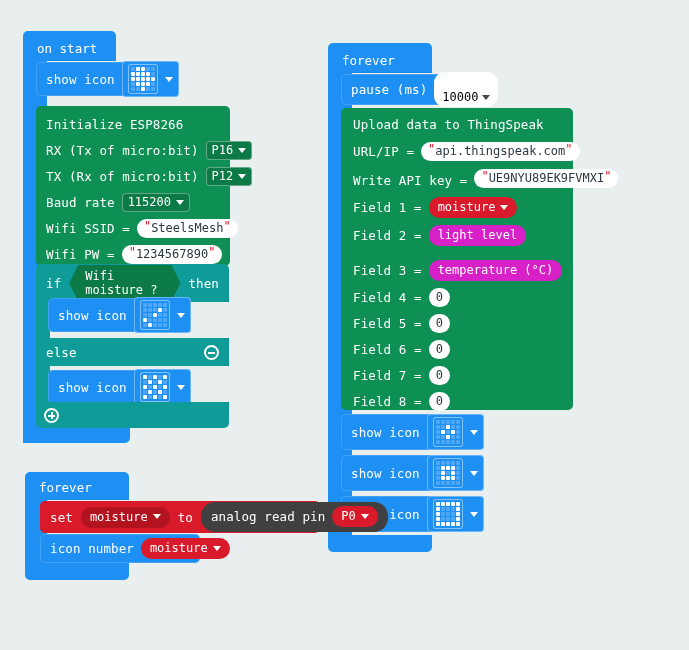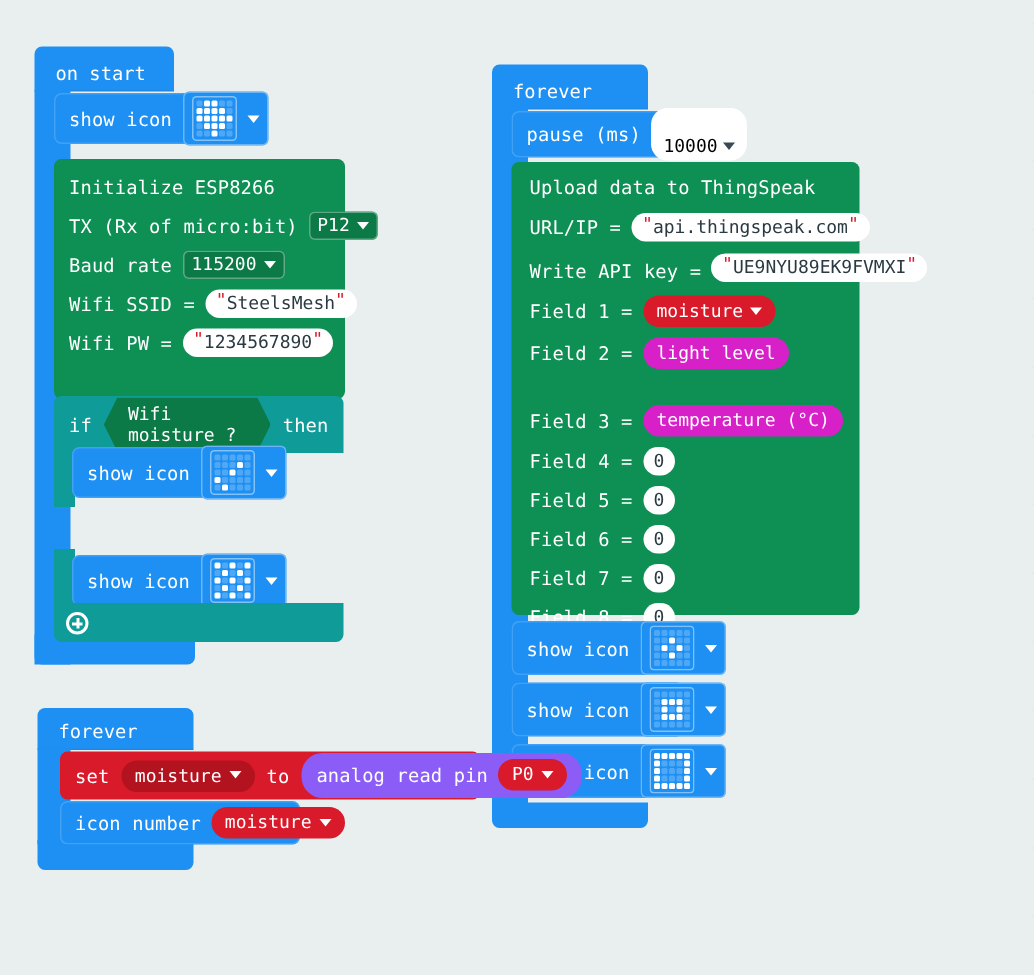--- a/index.html
+++ b/index.html
@@ -146,20 +146,27 @@
             <i></i>
           </span>
       </span>
       <span class="caret"></span>
     </span>
   </div>
 
   <div class="s-green" style="left:36px; top:106px; width:194px; height:160px; padding:11px 10px;">
     <div class="label" style="margin-bottom:9px;">Initialize ESP8266</div>
 
+    <div class="row" style="margin-bottom:7px;">
+      <span class="label">RX (Tx of micro:bit)</span>
+      <span class="field-drk">
+        <span>P16</span>
+        <span class="caret"></span>
+      </span>
+    </div>
 
     <div class="row" style="margin-bottom:7px;">
       <span class="label">TX (Rx of micro:bit)</span>
       <span class="field-drk">
         <span>P12</span>
         <span class="caret"></span>
       </span>
     </div>
 
     <div class="row" style="margin-bottom:7px;">
@@ -226,20 +233,25 @@
             <i class="on"></i>
             <i></i>
             <i></i>
             <i></i>
           </span>
       </span>
       <span class="caret"></span>
     </span>
   </div>
 
+  <div style="position:absolute;left:36px;top:338px;width:193px;height:28px;background:#0f9b97;
+              display:flex;align-items:center;justify-content:space-between;padding:0 10px;">
+    <span class="label">else</span>
+    <span class="circbtn"></span>
+  </div>
   <div style="position:absolute;left:36px;top:366px;width:14px;height:36px;background:#0f9b97;"></div>
 
   <div class="s-blue" style="left:48px; top:370px; width:110px; height:34px;">
     <span class="label">show icon</span>
     <span class="icondrop" style="margin-left:7px;">
       <span class="ledbox">
         <span class="led">
             <i class="on"></i>
             <i></i>
             <i class="on"></i>
@@ -312,21 +324,21 @@
     </div>
 
     <div id="fields-host">
         <div class="row" style="margin-bottom: 7px;">
           <span class="label">Field 1 =</span>
           <span class="field-red">
             <span>moisture</span>
             <span class="caret"></span>
           </span>
         </div>
-        <div class="row" style="margin-bottom: 24px;">
+        <div class="row" style="margin-bottom: 14px;">
           <span class="label">Field 2 =</span>
           <span class="field-mag">light level</span>
         </div>
         <div class="row" style="margin-bottom: 7px;">
           <span class="label">Field 3 =</span>
           <span class="field-mag">temperature (°C)</span>
         </div>
         <div class="row" style="margin-bottom: 7px;">
           <span class="label">Field 4 =</span>
           <span class="field-zero">0</span>
@@ -464,21 +476,21 @@
   <div style="position:absolute;left:25px;top:499px;width:22px;height:64px;background:#1e90f3;"></div>
   <div style="position:absolute;left:25px;top:560px;width:104px;height:20px;background:#1e90f3;border-radius:0 0 5px 5px;"></div>
 
   <div class="s-red" style="left:40px; top:501px; width:280px; height:32px; gap:8px;">
     <span class="label">set</span>
     <span class="field-red" style="background:#b3121f;">
       <span>moisture</span>
       <span class="caret"></span>
     </span>
     <span class="label">to</span>
-    <span style="background:#8b5cf6;border-radius:14px;padding:4px 10px 5px;display:inline-flex;align-items:center;gap:7px;">
+    <span style="background:#404040;border-radius:14px;padding:4px 10px 5px;display:inline-flex;align-items:center;gap:7px;">
       <span class="label">analog read pin</span>
       <span class="field-red" style="background:#d91a2a;">
         <span>P0</span>
         <span class="caret"></span>
       </span>
     </span>
   </div>
 
   <div class="s-blue" style="left:40px; top:534px; width:160px; height:29px;">
     <span class="label">icon number</span>

